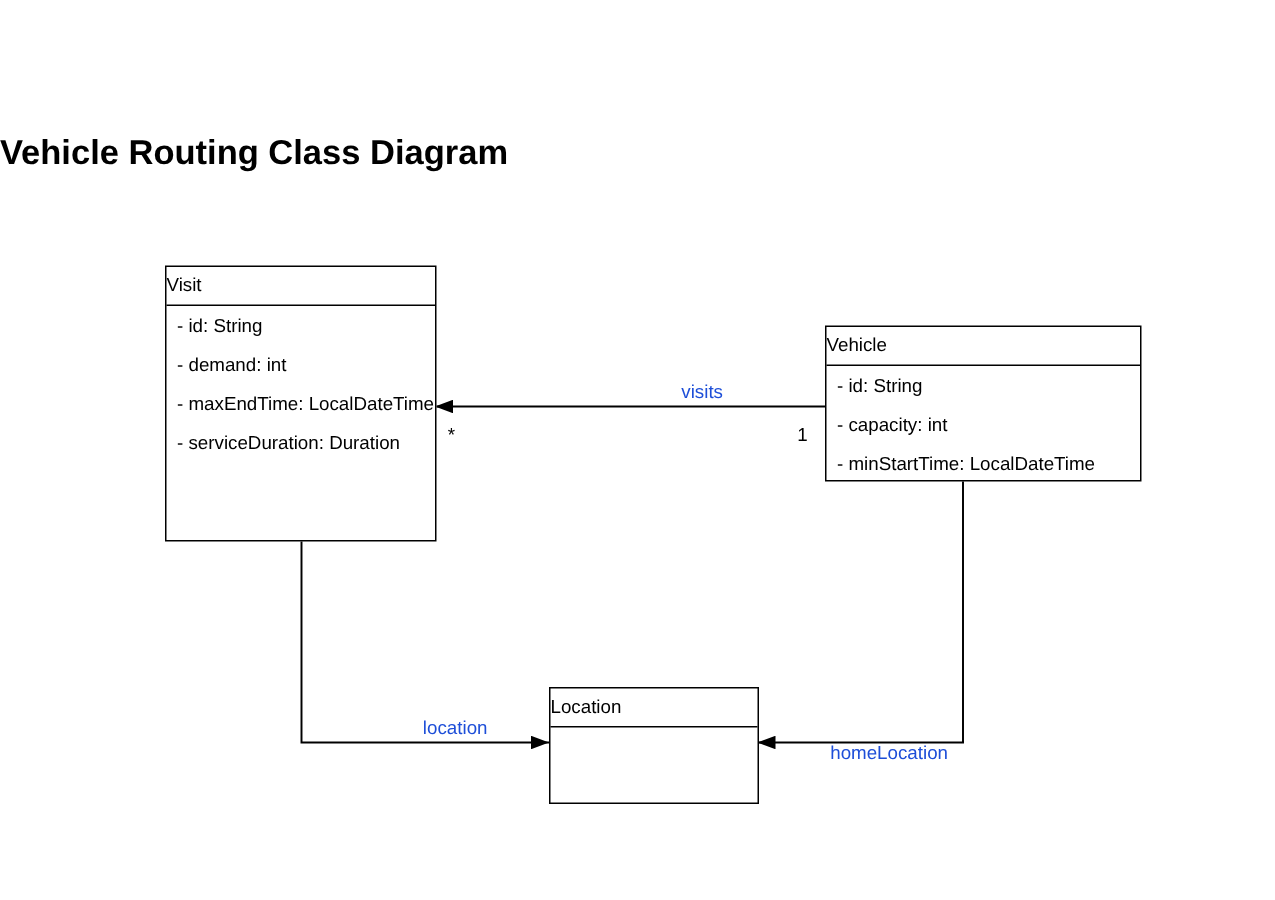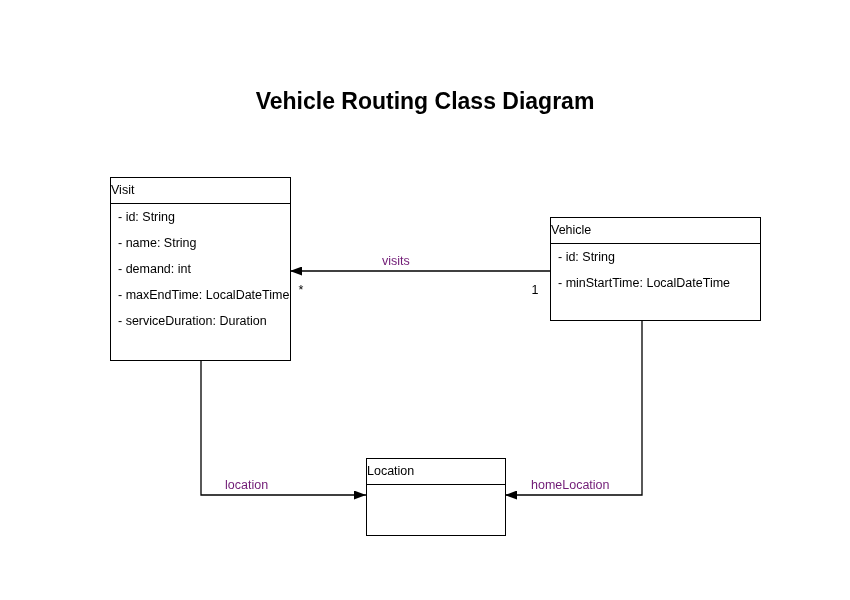--- a/index.html
+++ b/index.html
@@ -10,21 +10,20 @@
     background: #ffffff;
     font-family: "Liberation Sans", sans-serif;
     color: #000000;
     overflow: hidden;
   }
   .diagram-title {
     position: absolute;
     left: 0;
     top: 87px;
     width: 100%;
-    text-align: center;
     font-size: 23px;
     font-weight: bold;
     line-height: 28px;
     color: #000000;
   }
   .edges-svg {
     position: absolute;
     left: 0; top: 0;
     width: 850px; height: 600px;
   }
@@ -48,22 +47,22 @@
     line-height: 26px;
     height: 26px;
     padding-left: 7px;
     white-space: nowrap;
     overflow: hidden;
   }
   .edge-label {
     position: absolute;
     font-size: 12.5px;
     line-height: 15px;
-    text-align: left;
-    color: #701a75;
+    text-align: right;
+    color: #1d4ed8;
     white-space: nowrap;
   }
   .multiplicity {
     position: absolute;
     font-size: 12.5px;
     line-height: 15px;
     text-align: center;
     color: #000000;
   }
 </style>
@@ -88,40 +87,40 @@
     </g>
     <g>
       <path d="M642,320 L642,495 L505,495" fill="none" stroke="#000000" stroke-width="1.3" marker-end="url(#arrowhead)"></path>
     </g>
   </svg>
 
   <div class="class-box" style="left:110px; top:177px; width:181px; height:184px;">
     <div class="class-header">Visit</div>
     <div class="class-attrs">
       <div class="attr">- id: String</div>
-      <div class="attr">- name: String</div>
       <div class="attr">- demand: int</div>
       <div class="attr">- maxEndTime: LocalDateTime</div>
       <div class="attr">- serviceDuration: Duration</div>
     </div>
   </div>
 
   <div class="class-box" style="left:550px; top:217px; width:211px; height:104px;">
     <div class="class-header">Vehicle</div>
     <div class="class-attrs">
       <div class="attr">- id: String</div>
+      <div class="attr">- capacity: int</div>
       <div class="attr">- minStartTime: LocalDateTime</div>
     </div>
   </div>
 
   <div class="class-box" style="left:366px; top:458px; width:140px; height:78px;">
     <div class="class-header">Location</div>
   </div>
 
   <div class="edge-label" style="left:382px; top:254px; width:100px;">visits</div>
   <div class="multiplicity" style="left:294px; top:283px; width:14px;">*</div>
   <div class="multiplicity" style="left:528px; top:283px; width:14px;">1</div>
 
   <div class="edge-label" style="left:225px; top:478px; width:100px;">location</div>
 
-  <div class="edge-label" style="left:531px; top:478px; width:101px;">homeLocation</div>
+  <div class="edge-label" style="left:531px; top:495px; width:101px;">homeLocation</div>
 
 </div>
 
 </body></html>

